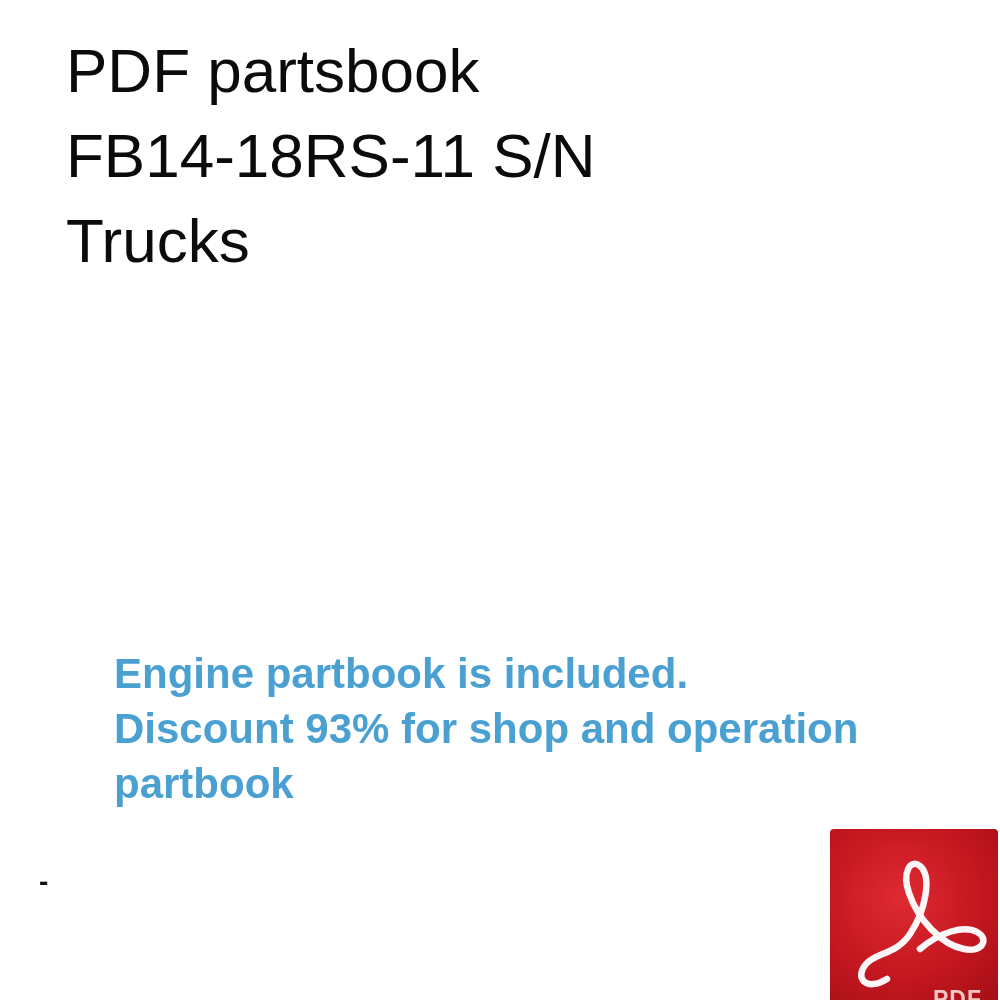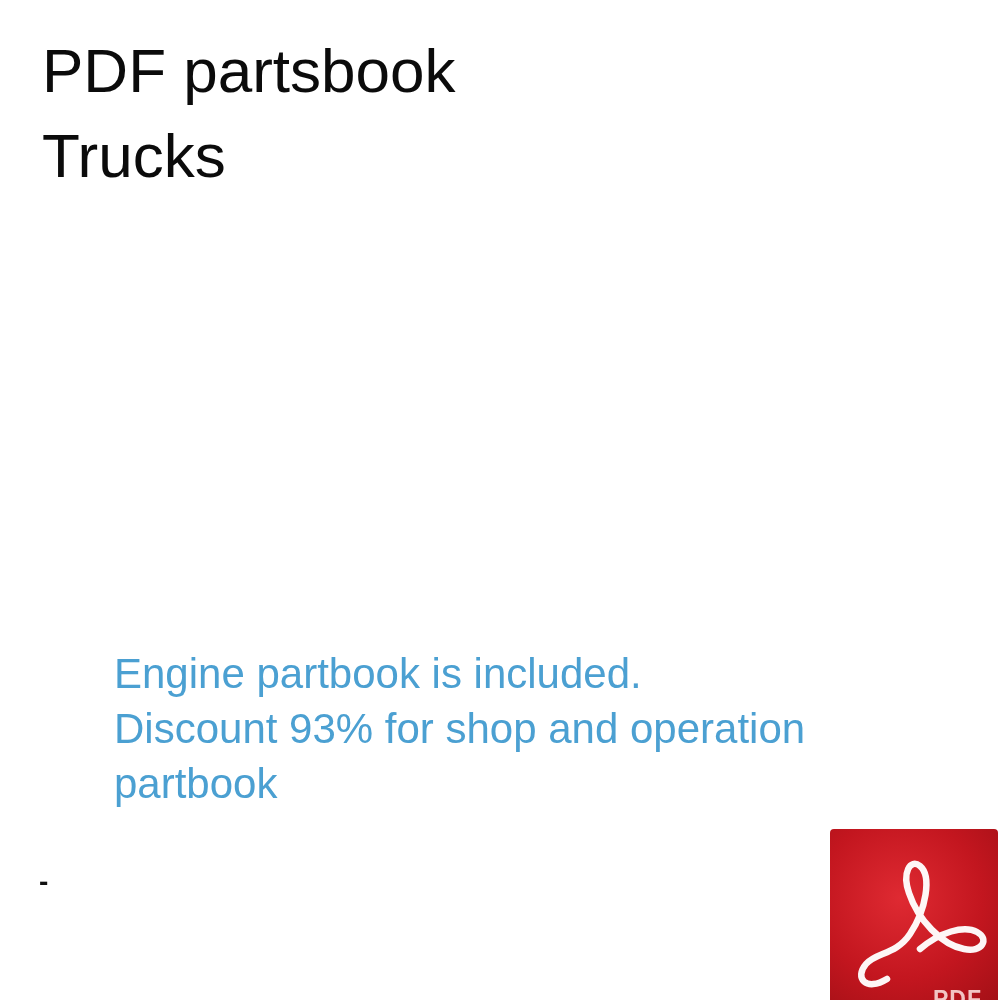--- a/index.html
+++ b/index.html
@@ -24,29 +24,29 @@
     position:absolute;
     left:42px;
     top:28px;
     width:640px;
     font-size:62px;
     line-height:85px;
     font-weight:400;
     color:var(--title);
     letter-spacing:0;
   }
-  .product-title .line{display:block;white-space:nowrap;}
+  .product-title .line{display:block;white-space:nowrap;margin-left:24px;}
   .product-note{
     position:absolute;
     left:114px;
     top:646px;
     width:800px;
     font-size:42px;
     line-height:55px;
-    font-weight:400;
+    font-weight:700;
     color:var(--note);
   }
   .product-note .line{display:block;white-space:nowrap;}
   .footnote-dash{
     position:absolute;
     left:39px;
     top:868px;
     font-size:28px;
     line-height:28px;
     font-weight:700;
@@ -81,20 +81,21 @@
     color:var(--icon-label);
   }
 </style>
 </head>
 <body>
 
 <div>
 
   <h1 class="product-title">
     <span class="line">PDF partsbook</span>
+    <span class="line">FB14-18RS-11 S/N</span>
     <span class="line">Trucks</span>
   </h1>
 
   <p class="product-note">
     <span class="line">Engine partbook is included.</span>
     <span class="line">Discount 93% for shop and operation</span>
     <span class="line">partbook</span>
   </p>
 
   <span class="footnote-dash">-</span>

